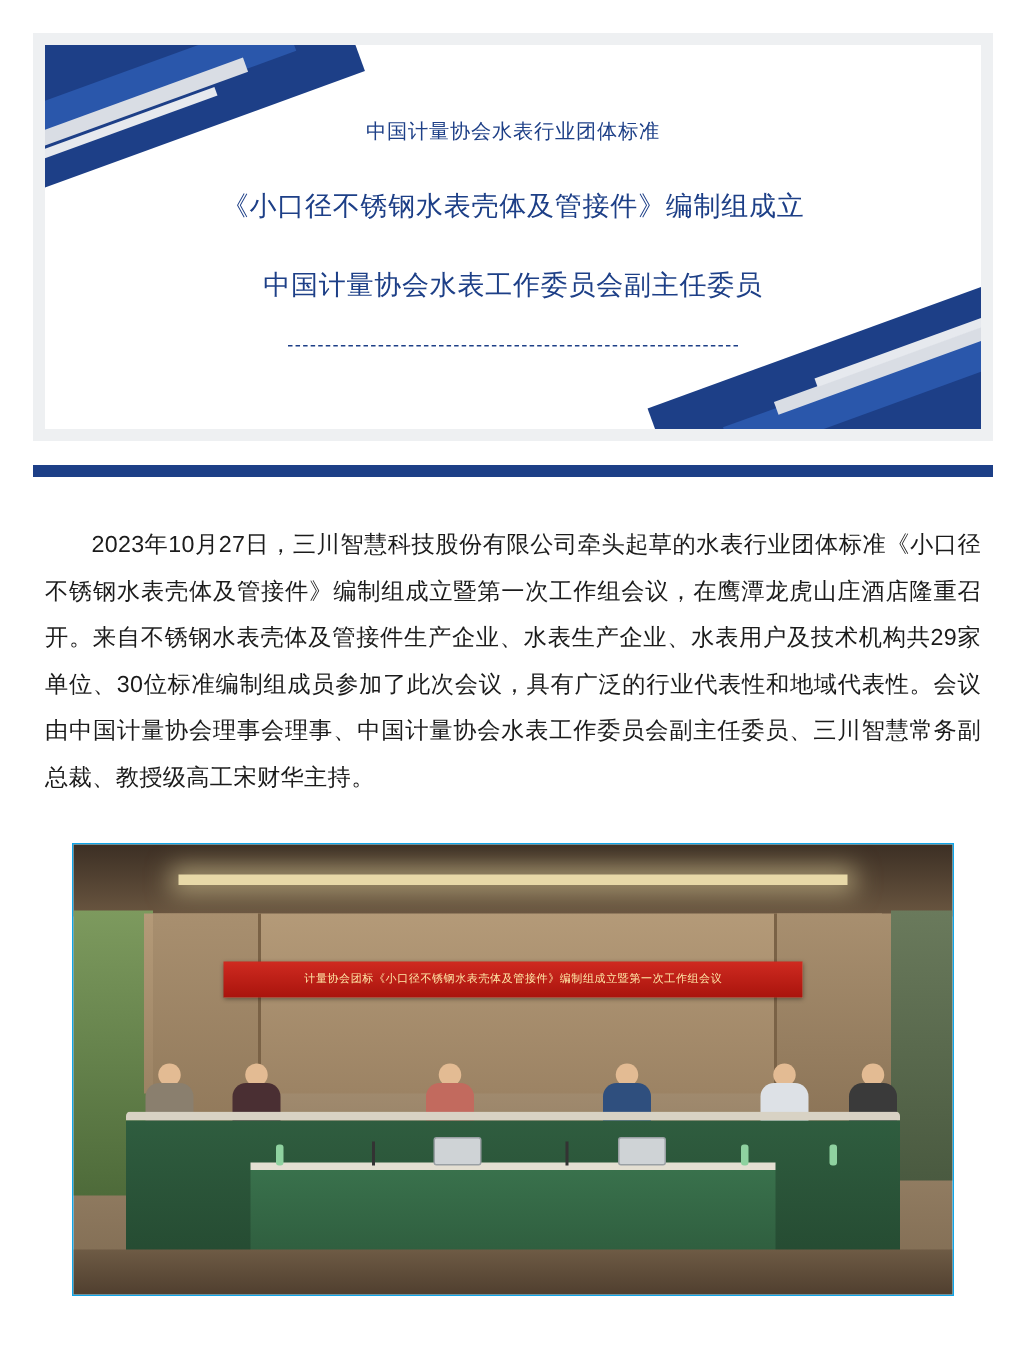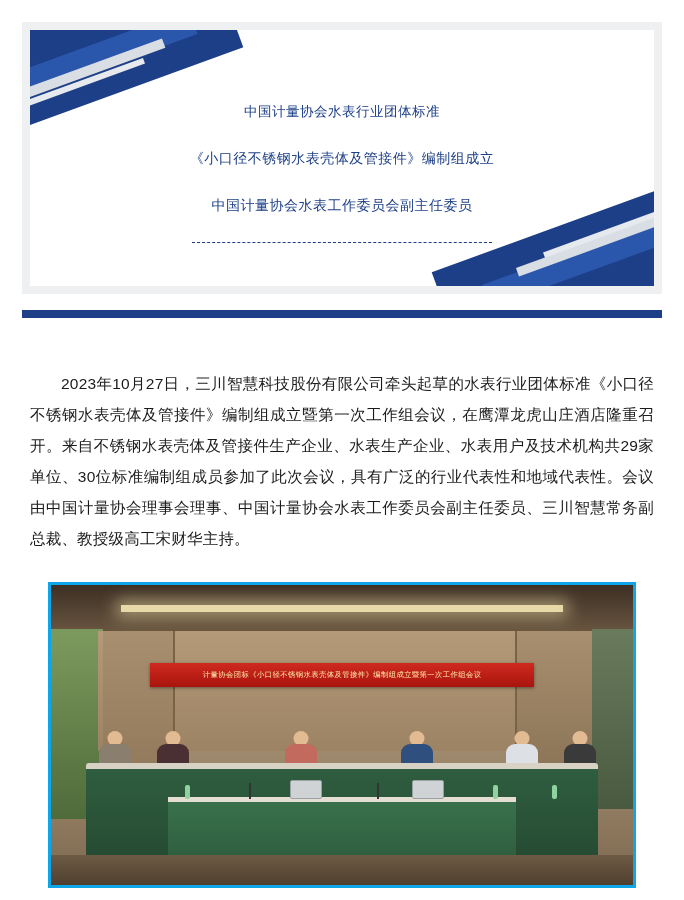--- a/index.html
+++ b/index.html
@@ -88,72 +88,72 @@
   .deco-br-4 {
     right: -84px; bottom: 62px;
     width: 200px; height: 6px;
     background: #e6e9ee;
     transform: rotate(-20deg);
   }
 
   .banner-text {
     position: relative;
     z-index: 3;
-    padding-top: 72px;
+    padding-top: 48px;
     text-align: center;
   }
   .banner-line {
     color: #1d3f87;
     font-size: 13.5px;
     line-height: 1.5;
     margin: 0 0 26px 0;
     letter-spacing: 0.5px;
     font-weight: 500;
   }
   .banner-line.l2, .banner-line.l3 {
-    font-size: 14px;
+    font-size: 18px;
   }
   .banner-rule {
     position: relative;
     z-index: 3;
     margin: 8px auto 0 auto;
     width: 300px;
     border-top: 1px dashed #1d3f87;
     height: 0;
   }
 
   
   .divider-bar {
     margin: 16px 22px 0 22px;
     height: 8px;
     background: #1d3f87;
   }
 
   
   .article {
-    margin: 50px 30px 0 30px;
+    margin: 30px 30px 0 30px;
   }
   .article p {
     margin: 0;
     font-size: 15.5px;
     line-height: 2.0;
     color: #1b1b1b;
     text-align: justify;
     text-indent: 2em;
     letter-spacing: 0.2px;
   }
 
   
   .photo-wrap {
     margin: 28px 48px 0 48px;
     height: 300px;
     position: relative;
     overflow: hidden;
     background: #e5e5e5;
-    border: 3px solid #0ea5e9;
+    border: 1px solid #0ea5e9;
     padding-left: 18px;
   }
   .ph-room {
     position: absolute;
     inset: 0;
     background: linear-gradient(#8a7159 0%, #9b8367 30%, #a08a6e 55%, #7d6950 100%);
   }
   .ph-ceiling {
     position: absolute; left: 0; right: 0; top: 0; height: 48px;
     background: linear-gradient(#3c2f24, #6b5741);

